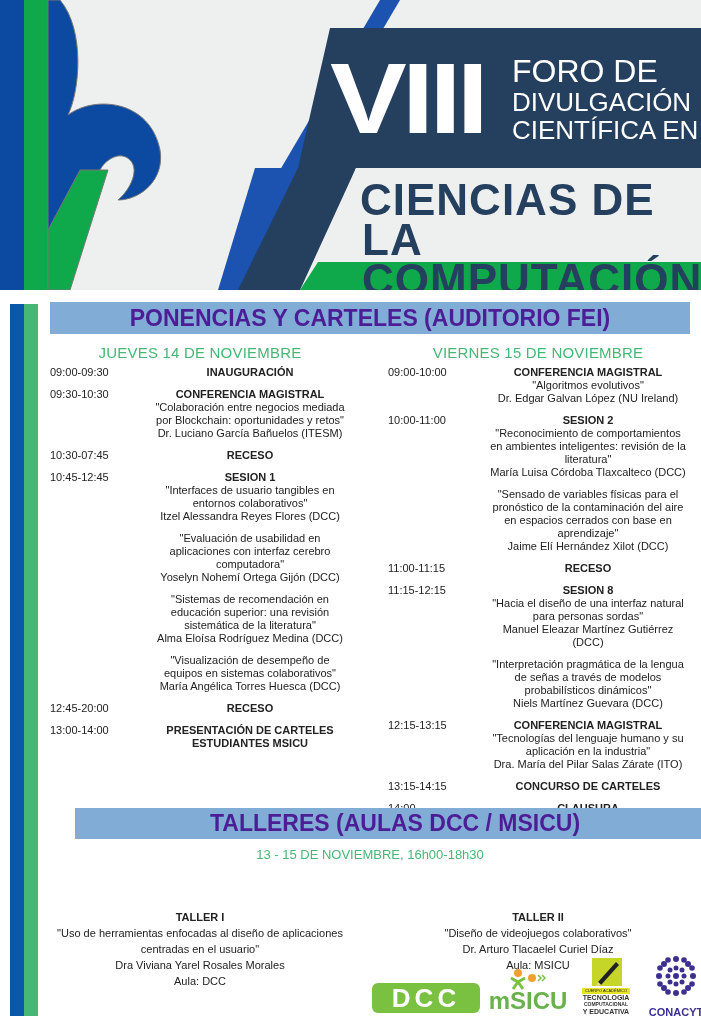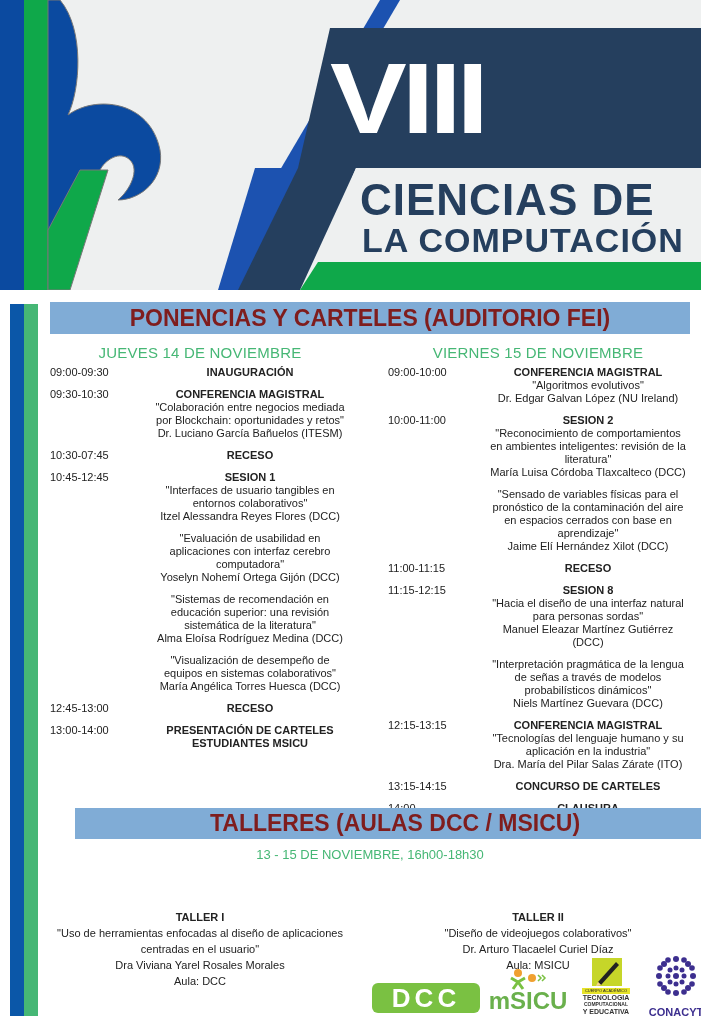--- a/index.html
+++ b/index.html
@@ -4,26 +4,26 @@
 <style>
   * { box-sizing: border-box; margin: 0; padding: 0; }
   body { width: 701px; height: 1024px; background: #ffffff; font-family: "Liberation Sans", sans-serif; position: relative; overflow: hidden; color: #222; }
   .header { position: absolute; left: 0; top: 0; width: 701px; height: 290px; background: #eef0f0; overflow: hidden; }
   .header svg.bg { position: absolute; left: 0; top: 0; }
   .roman { position: absolute; left: 330px; top: 48px; font-family: "Liberation Sans", sans-serif; font-weight: bold; color: #fff; font-size: 100px; letter-spacing: -4px; line-height: 100px; transform: scaleX(1.15); transform-origin: left top; }
   .title-lines { position: absolute; left: 512px; top: 54px; color: #fff; font-size: 26px; line-height: 28px; }
   .title-lines .l1 { font-size: 32px; line-height: 34px; }
   .big-title { position: absolute; left: 360px; top: 180px; color: #253f5e; font-weight: bold; line-height: 40px; }
   .big-title .b1 { font-size: 44px; letter-spacing: 1px; }
-  .big-title .b2 { font-size: 34px; letter-spacing: 1px; margin-left: 2px; }
+  .big-title .b2 { font-size: 44px; letter-spacing: 1px; margin-left: 2px; }
   .date-bar { position: absolute; left: 360px; top: 262px; width: 341px; height: 28px; color: #fff; font-weight: bold; font-size: 19px; line-height: 28px; padding-left: 6px; }
   .side-bars { position: absolute; left: 10px; top: 304px; width: 28px; height: 712px; display: flex; }
   .side-bars .b { width: 14px; background: #0b57a8; }
   .side-bars .g { width: 14px; background: #46b775; }
-  .section-banner { position: absolute; left: 50px; width: 640px; background: #80acd6; color: #7f1d1d; font-weight: bold; text-align: center; }
+  .section-banner { position: absolute; left: 50px; width: 640px; background: #80acd6; color: #4c1d95; font-weight: bold; text-align: center; }
   .sec1 { top: 302px; height: 32px; font-size: 23px; line-height: 32px; }
   .sec2 { top: 808px; height: 31px; font-size: 23px; line-height: 31px; margin-left: 25px; }
   .day-title { position: absolute; color: #46b775; font-size: 15px; letter-spacing: 0.2px; text-align: center; }
   .col { position: absolute; font-size: 11px; color: #222; }
   .row { display: flex; margin-bottom: 9px; }
   .row .time { width: 100px; flex: none; font-size: 11px; }
   .row .content { flex: 1; text-align: center; line-height: 13px; }
   .row .head { font-weight: bold; }
   .talk { margin-bottom: 9px; }
   .talk:last-child { margin-bottom: 0; }
@@ -53,20 +53,25 @@
     <path d="M80 170 L108 170 L70 290 L48 290 L48 230 Z" fill="#0fa84a" stroke="#777" stroke-width="1"></path>
 
     <polygon points="380,0 400,0 300,170 280,170" fill="#1c52b0"></polygon>
     <polygon points="330,28 701,28 701,168 298,168" fill="#253f5e"></polygon>
     <polygon points="255,168 320,168 270,290 218,290" fill="#1c52b0"></polygon>
     <polygon points="298,168 356,168 300,290 238,290" fill="#253f5e"></polygon>
     <polygon points="356,168 701,168 701,262 318,262" fill="#eef0f0"></polygon>
     <polygon points="318,262 701,262 701,290 300,290" fill="#0fa84a"></polygon>
   </svg>
   <div class="roman">VIII</div>
+  <div class="title-lines">
+    <div class="l1">FORO DE</div>
+    <div>DIVULGACIÓN</div>
+    <div>CIENTÍFICA EN</div>
+  </div>
   <div class="big-title">
     <div class="b1">CIENCIAS DE</div>
     <div class="b2">LA COMPUTACIÓN</div>
   </div>
 </div>
 
 <div class="side-bars">
   <div class="b"></div>
   <div class="g"></div>
 </div>
@@ -115,21 +120,21 @@
           <div>"Sistemas de recomendación en educación superior: una revisión sistemática de la literatura"</div>
           <div>Alma Eloísa Rodríguez Medina (DCC)</div>
         </div>
         <div class="talk">
           <div>"Visualización de desempeño de equipos en sistemas colaborativos"</div>
           <div>María Angélica Torres Huesca (DCC)</div>
         </div>
       </div>
     </div>
     <div class="row">
-      <div class="time">12:45-13:00</div>
+      <div class="time">12:45-20:00</div>
       <div class="content">
         <div class="head">RECESO</div>
       </div>
     </div>
     <div class="row">
       <div class="time">13:00-14:00</div>
       <div class="content">
         <div class="head">PRESENTACIÓN DE CARTELES ESTUDIANTES MSICU</div>
       </div>
     </div>

